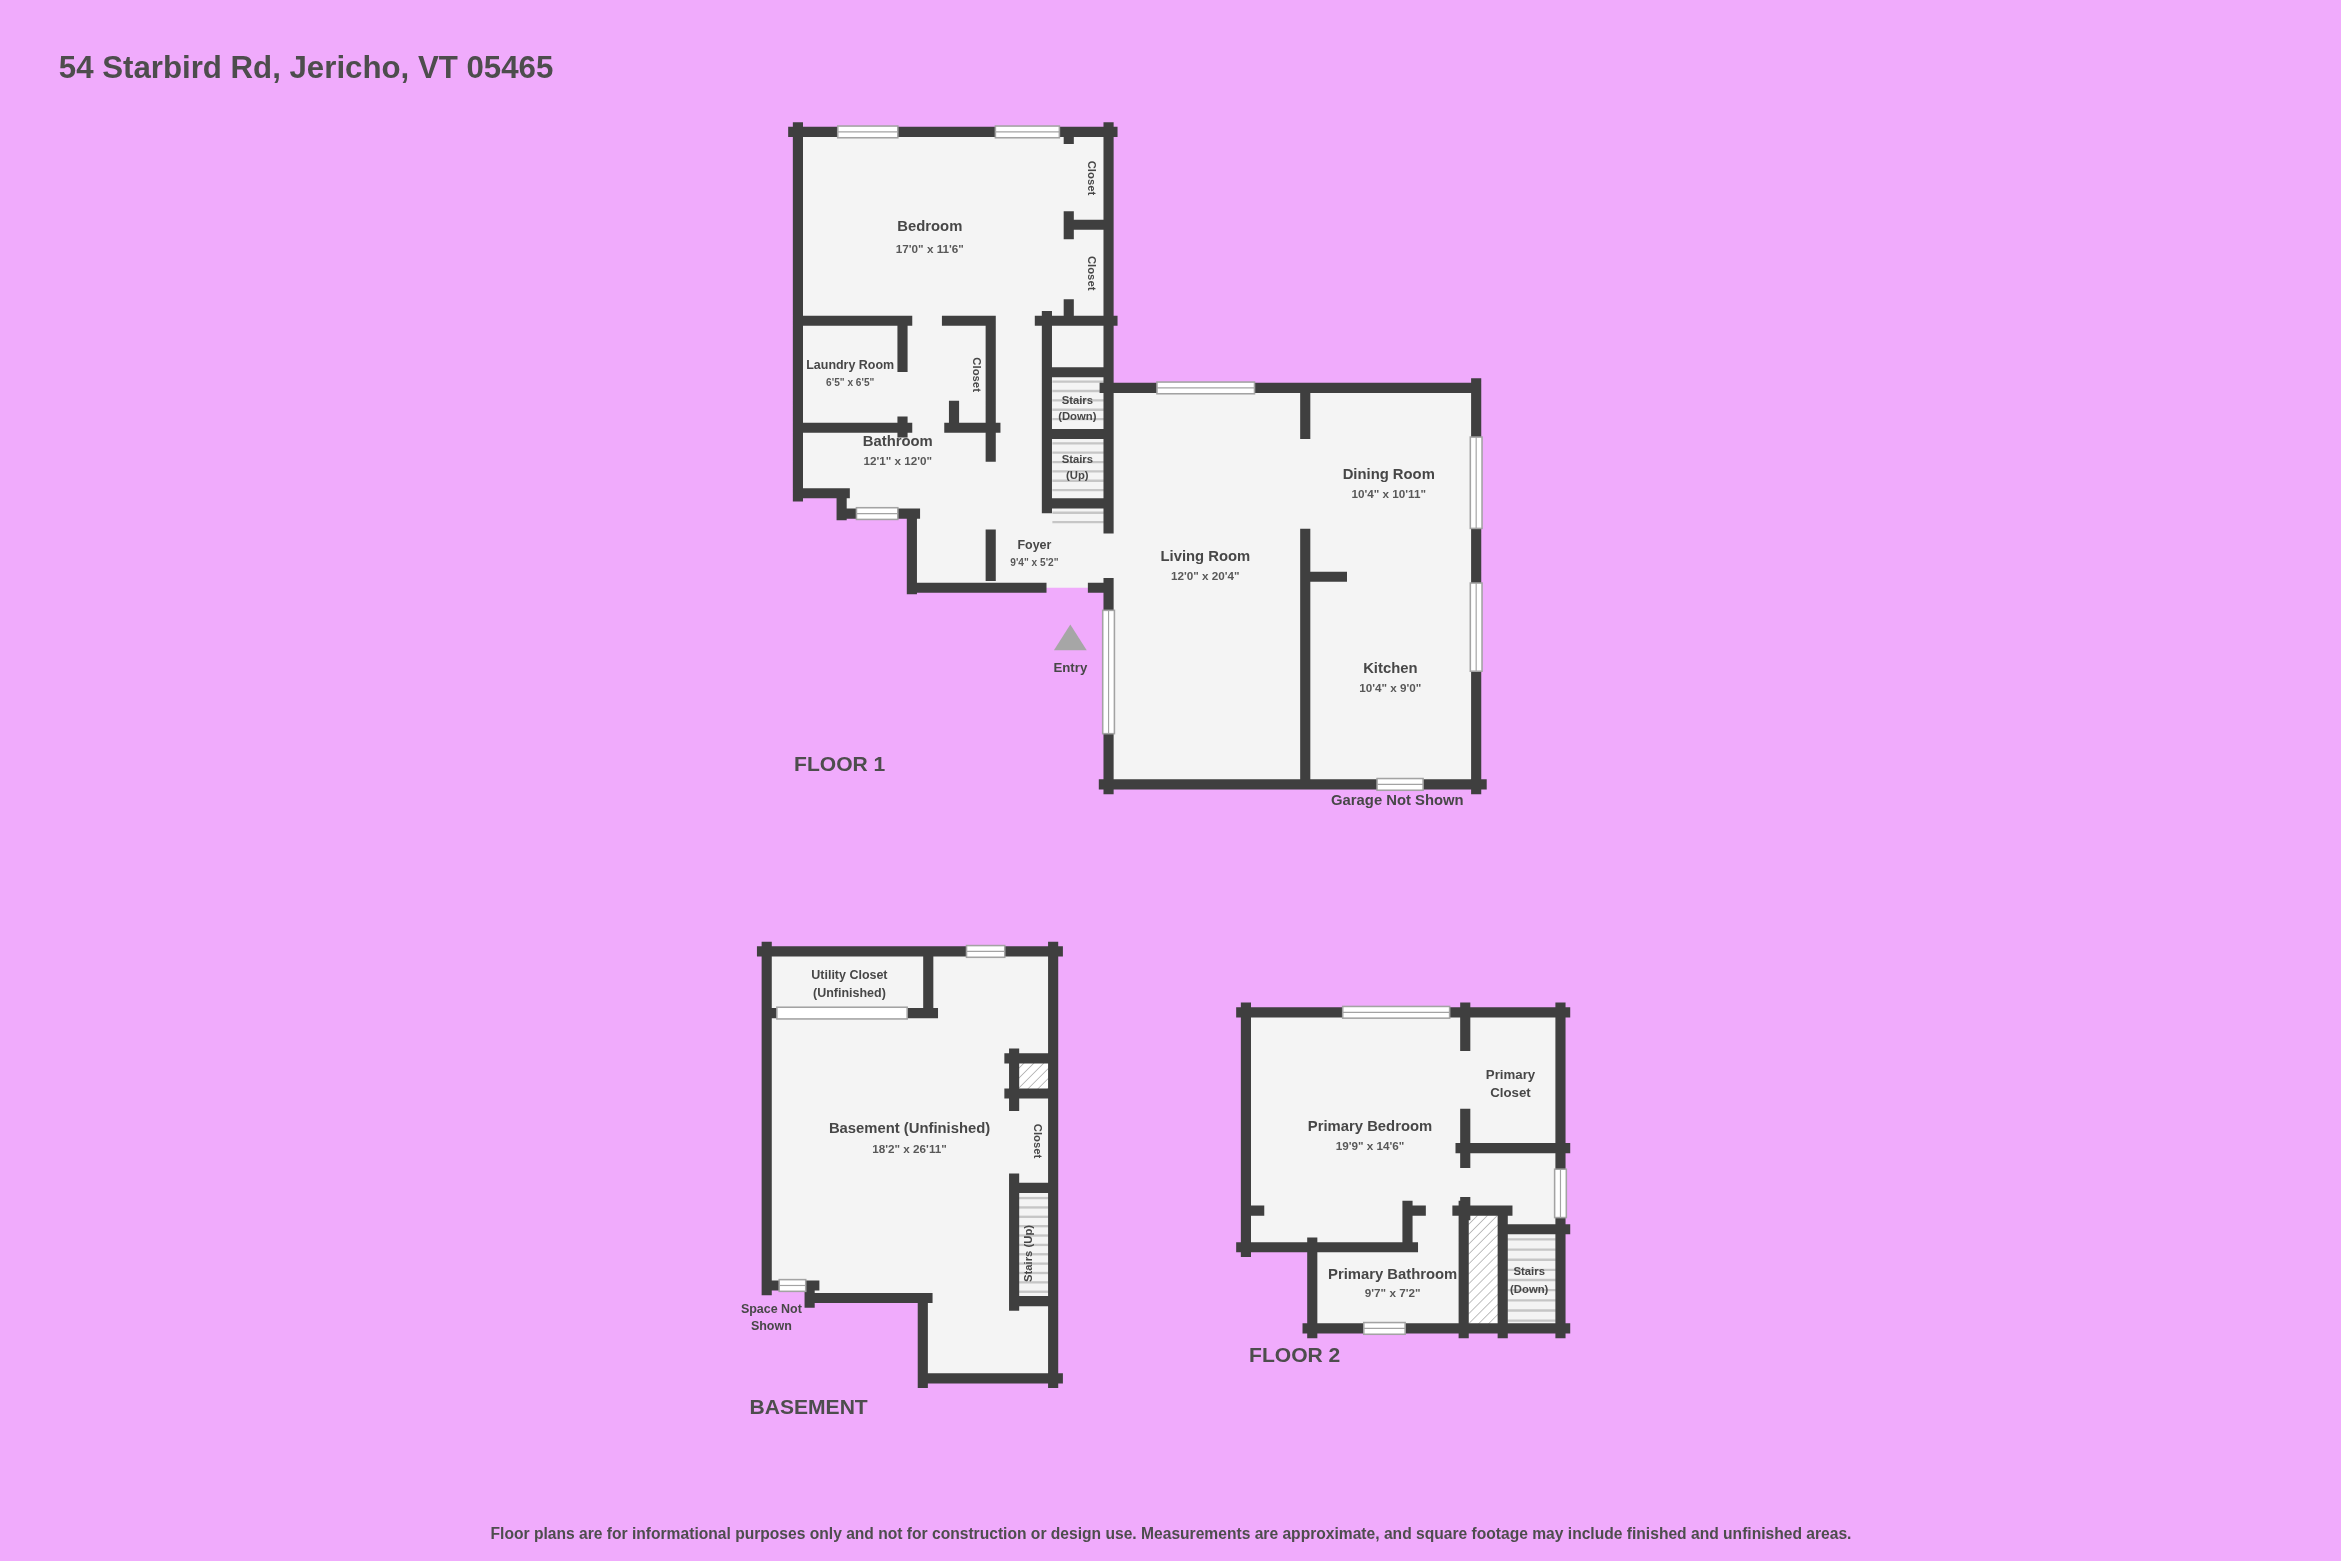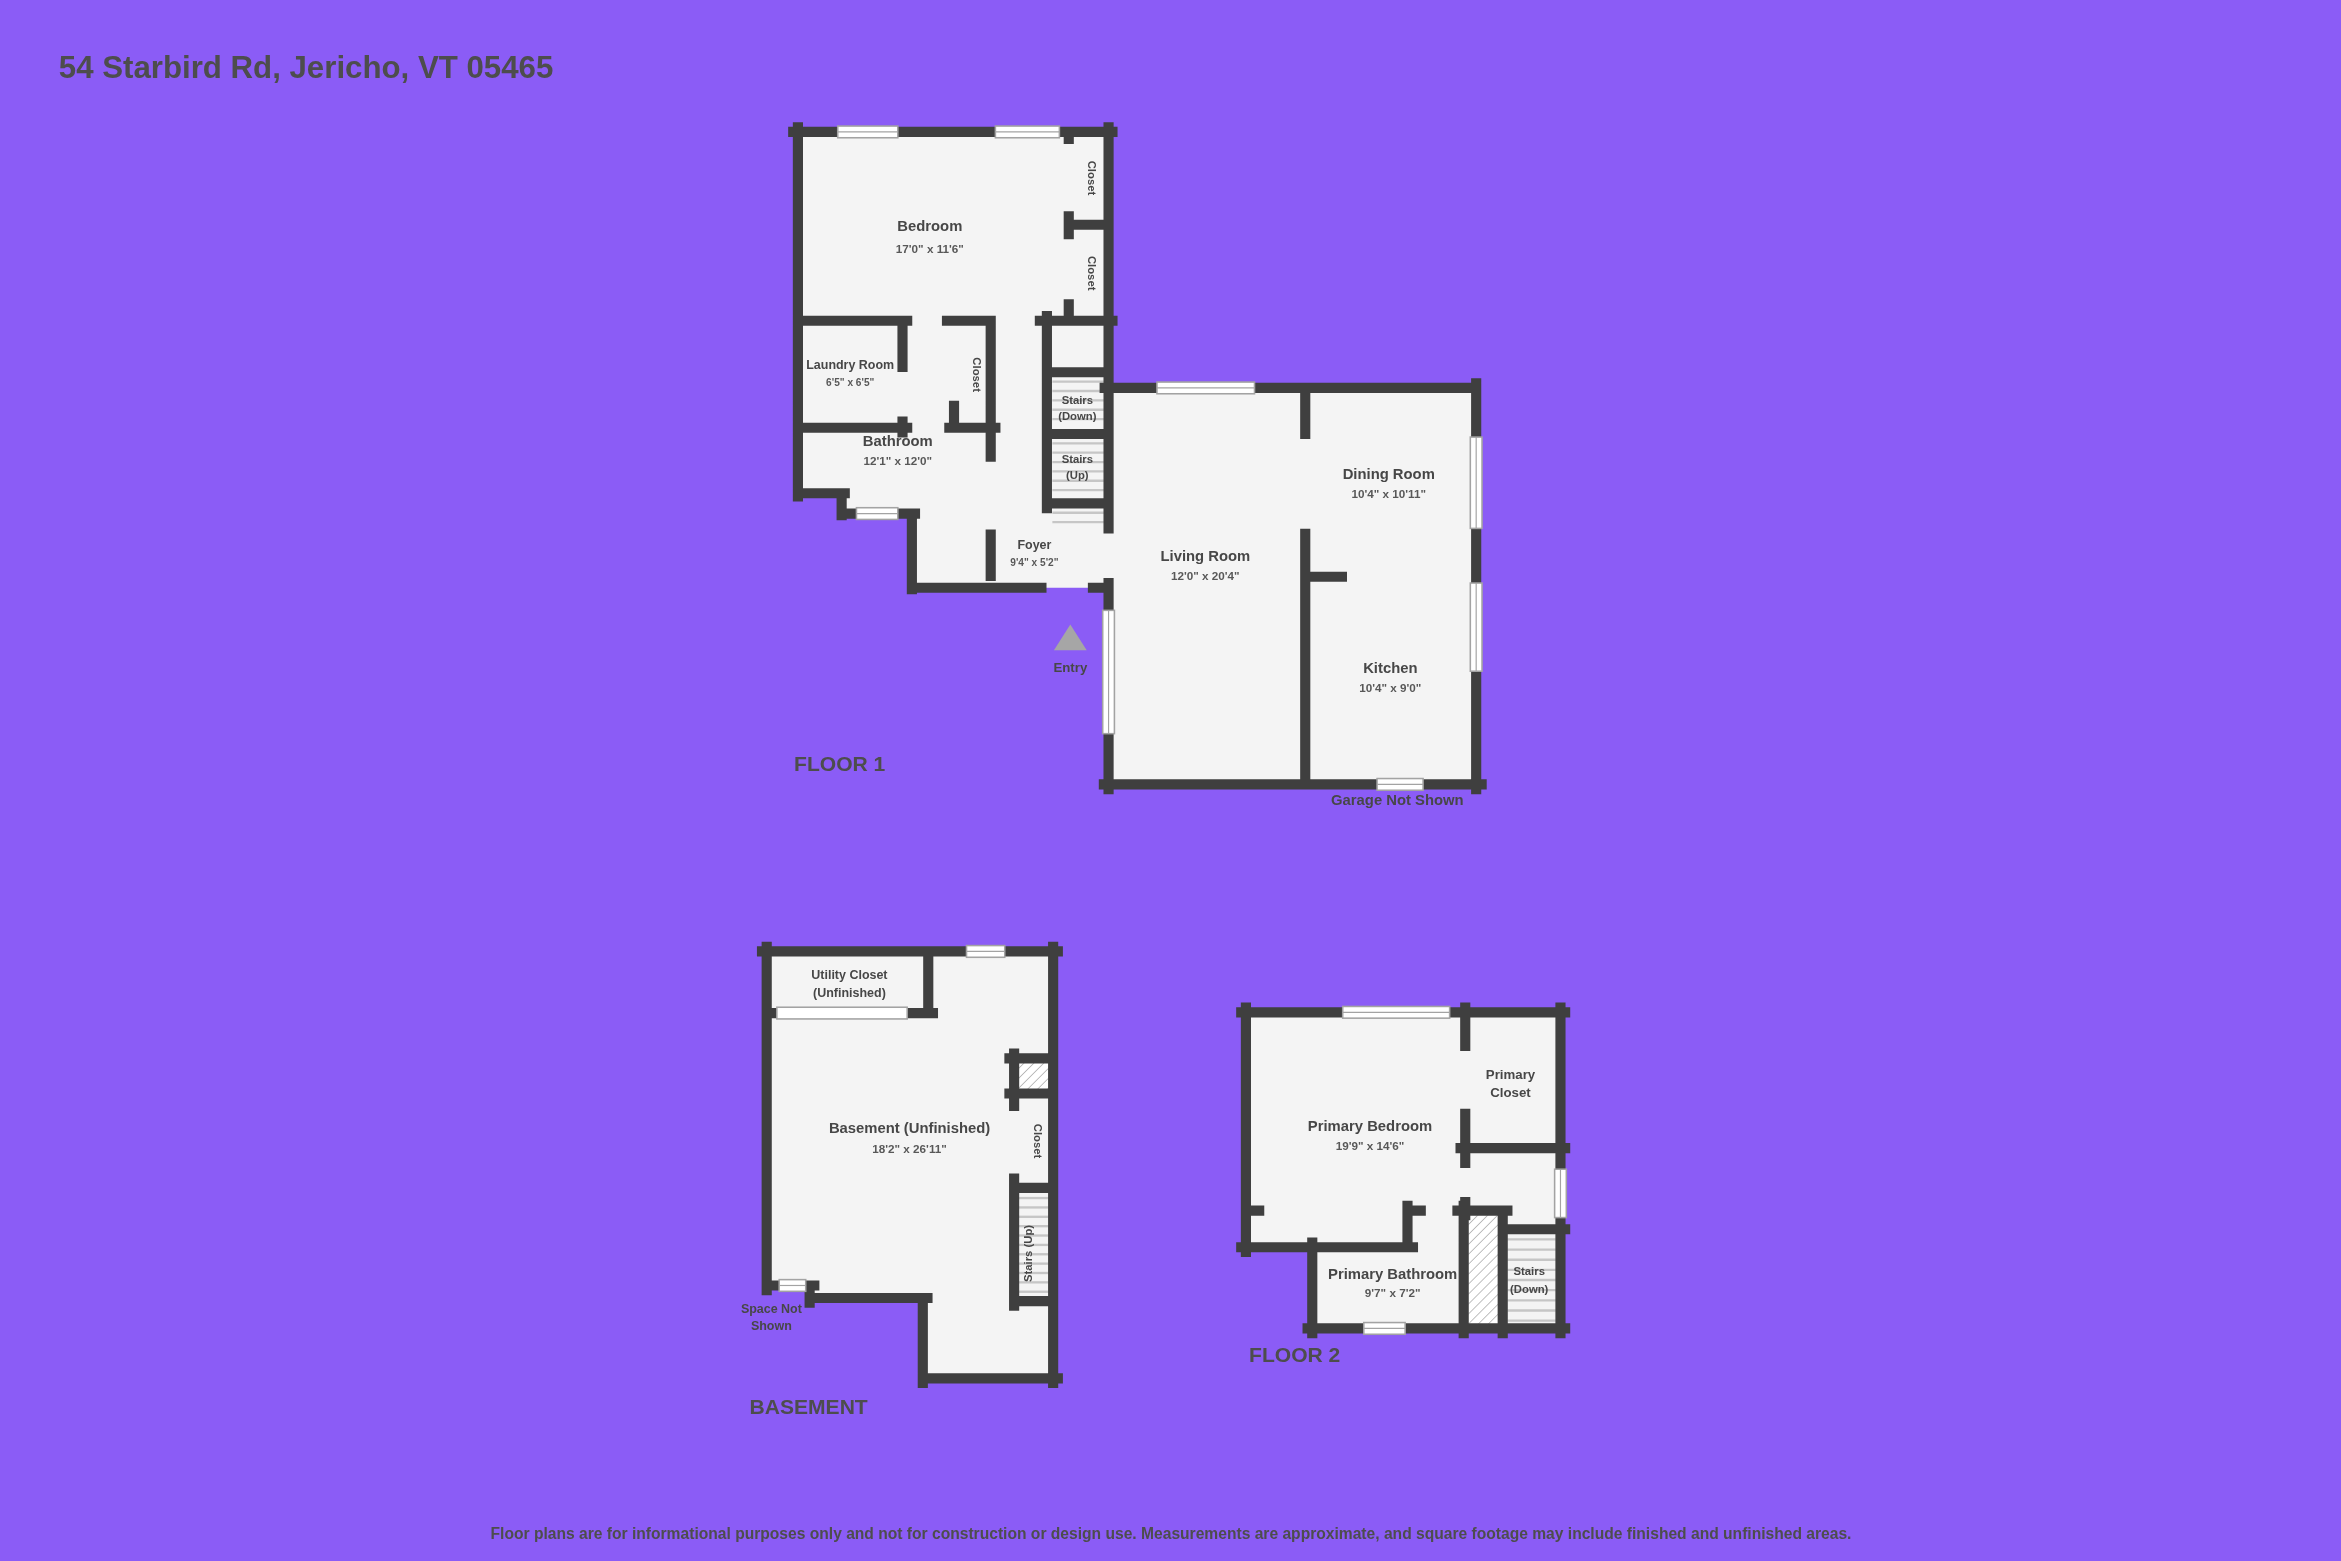--- a/index.html
+++ b/index.html
@@ -1,16 +1,16 @@
 <!DOCTYPE html>
 <html style="font-size:12.5px"><head>
 <meta charset="utf-8">
 <style>
   html,body{margin:0;padding:0;background:#ffffff;}
-  .page{position:relative;width:2342px;height:1561px;background:#8b5cf6;overflow:hidden;}
+  .page{position:relative;width:2342px;height:1561px;background:#f0abfc;overflow:hidden;}
   svg{position:absolute;left:0;top:0;}
   text{font-family:"Liberation Sans",sans-serif;font-weight:700;fill:#474747;}
   .t-title{font-size:40px;fill:#4d4d4d;}
   .t-floor{font-size:27px;fill:#4d4d4d;}
   .t-name{font-size:19px;}
   .t-dim{font-size:15px;fill:#585858;}
   .t-sm{font-size:16px;}
   .t-smdim{font-size:13px;fill:#585858;}
   .t-lab{font-size:14.5px;}
   .t-pc{font-size:17px;}

